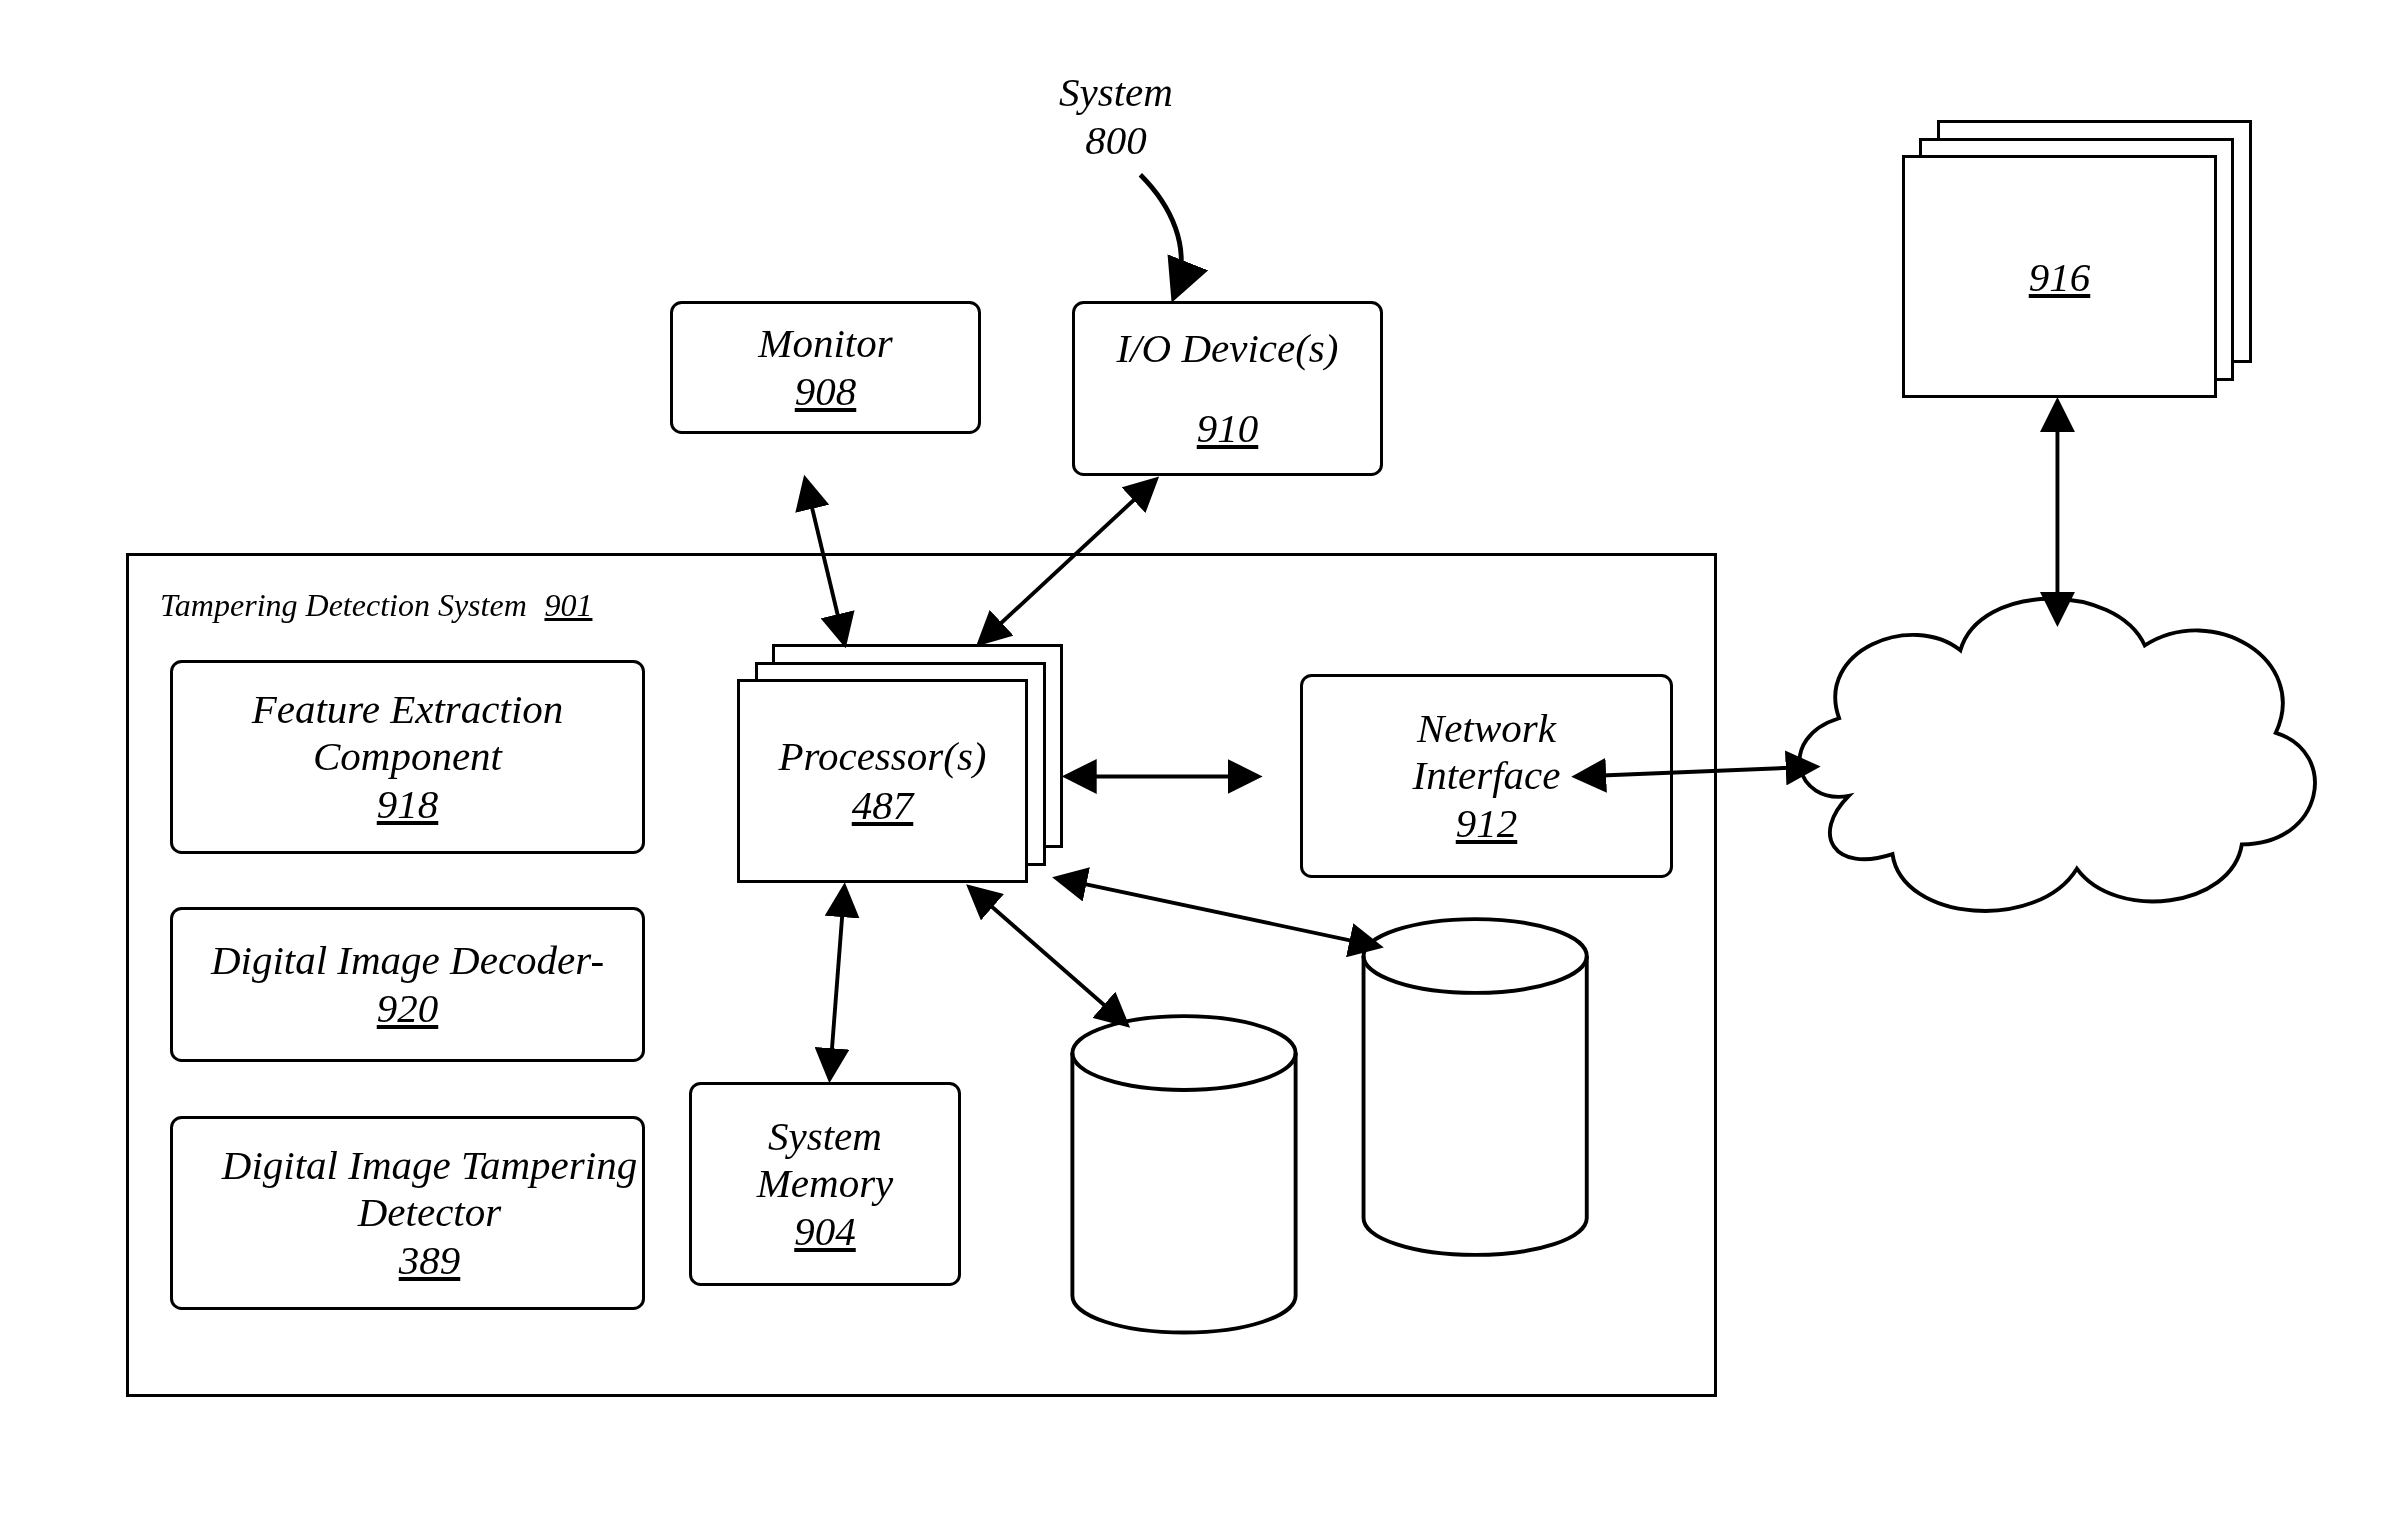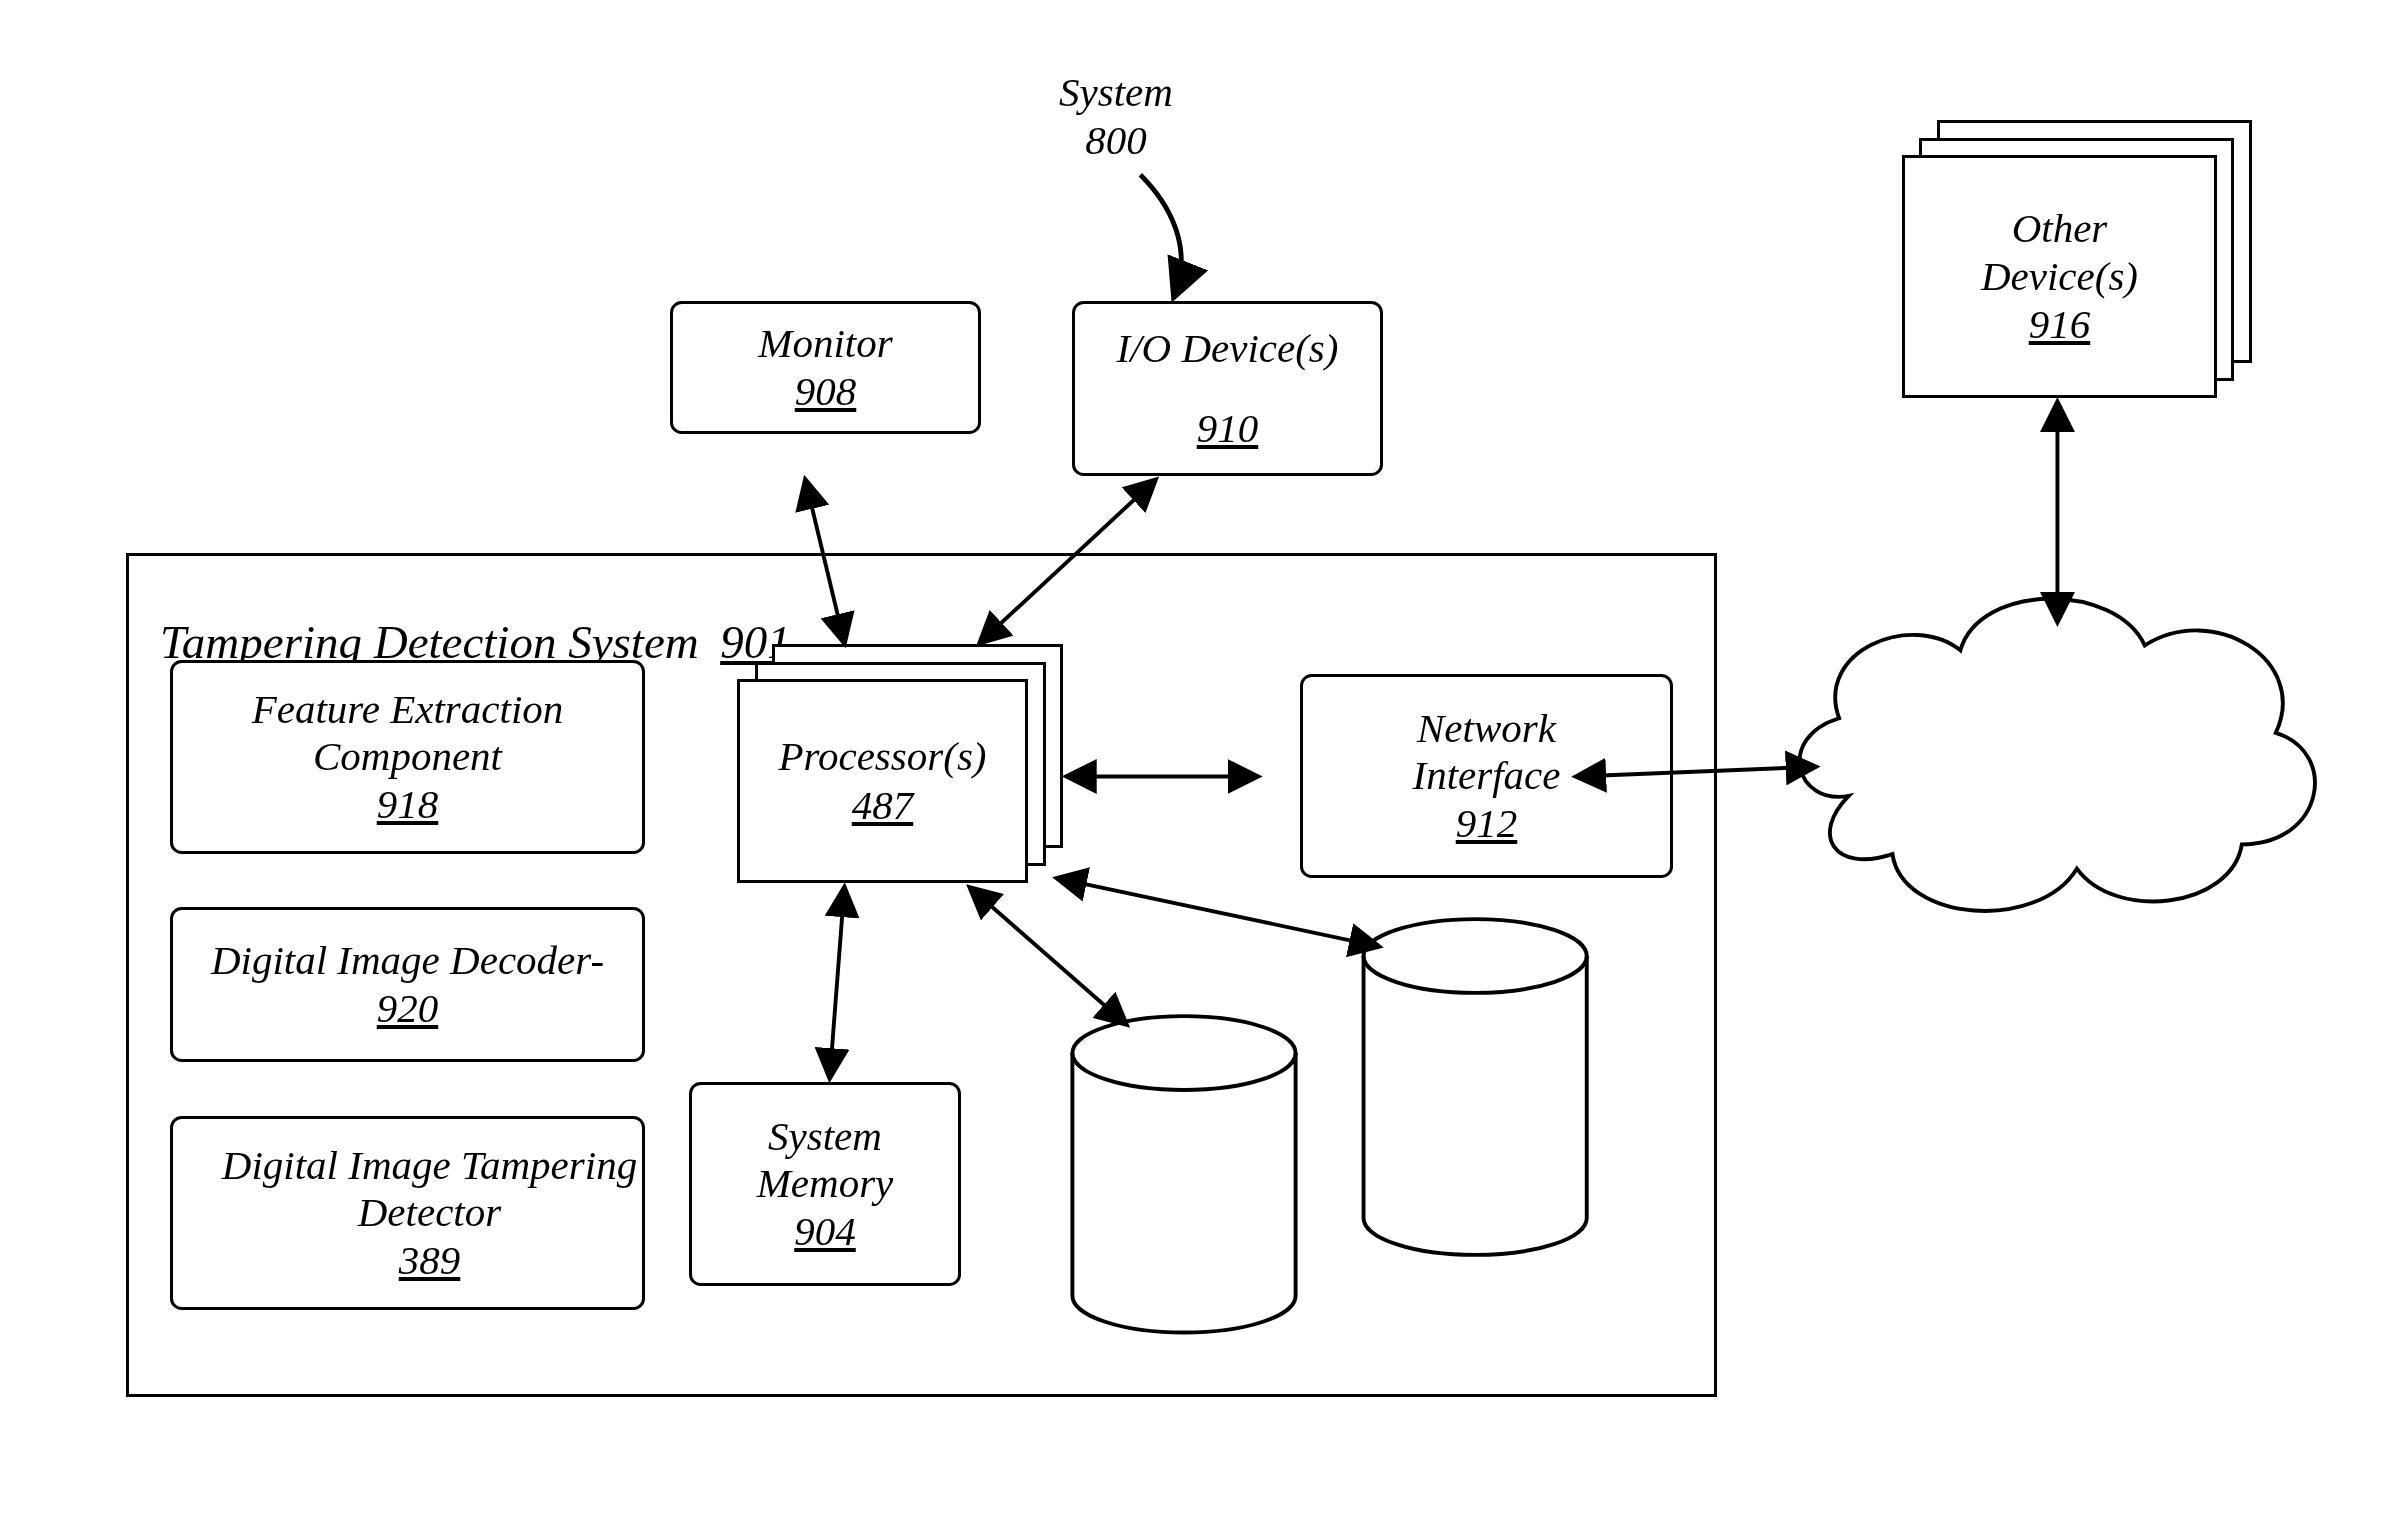--- a/index.html
+++ b/index.html
@@ -35,24 +35,23 @@
     font-size: 41px;
     text-decoration: underline;
   }
   .container-box {
     position: absolute;
     border: 3.9px solid #000;
     box-sizing: border-box;
   }
   .container-title {
     position: absolute;
-    font-size: 47px;
+    font-size: 32px;
     font-style: italic;
     white-space: nowrap;
-    margin-top: 28px;
   }
   .free-label {
     position: absolute;
     text-align: center;
     font-size: 41px;
   }
   .underline { text-decoration: underline; }
   svg.overlay {
     position: absolute;
     left: 0; top: 0;
@@ -149,22 +148,20 @@
   </div>
 
   <div class="cyl-label" style="left:1902px; top:699px; width:311px;">
     <div>Network(s)</div>
     <div class="underline">914</div>
   </div>
 
   <div class="stack-back" style="left:1937px; top:120px; width:315px; height:243px; border-radius:0;"></div>
   <div class="stack-back" style="left:1919px; top:138px; width:315px; height:243px; border-radius:0;"></div>
   <div class="box" style="left:1902px; top:155px; width:315px; height:243px; border-radius:0;">
-    <div class="label">Other
-Device(s)</div>
     <div class="num">916</div>
   </div>
 
   <svg class="overlay" viewBox="0 0 2474 1564">
     <defs>
       <marker id="arr" viewBox="0 0 12 12" refX="10" refY="6" markerWidth="9" markerHeight="9" orient="auto-start-reverse">
         <path d="M0,0 L12,6 L0,12 z" fill="#000"></path>
       </marker>
     </defs>
 

